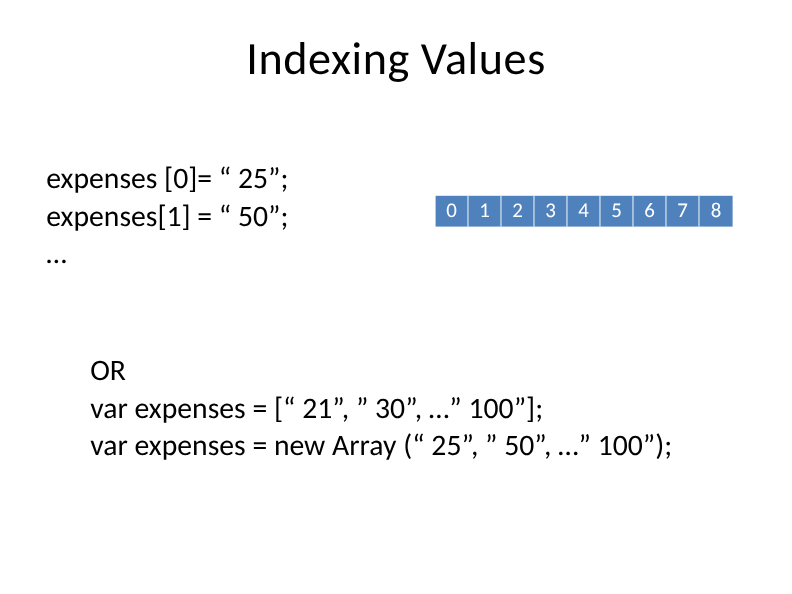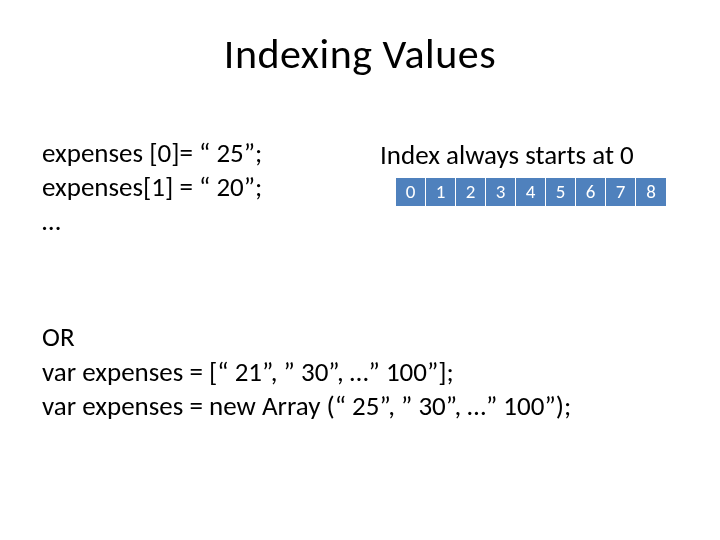--- a/index.html
+++ b/index.html
@@ -24,21 +24,21 @@
     left: 0;
     width: 100%;
     text-align: center;
     font-size: 42px;
     font-weight: 400;
     letter-spacing: 0.5px;
   }
   .body-left {
     position: absolute;
     left: 42px;
-    top: 136px;
+    top: 146px;
     font-size: 27px;
     line-height: 1.25;
   }
   .body-left div { white-space: pre; }
   .caption {
     position: absolute;
     left: 380px;
     top: 138px;
     font-size: 27px;
   }
@@ -60,48 +60,47 @@
     box-sizing: border-box;
   }
   .cell:last-child { border-right: none; }
   .body-bottom {
     position: absolute;
     left: 42px;
     top: 320px;
     font-size: 27px;
     line-height: 1.28;
   }
-  .body-bottom div { white-space: pre; }
+  .body-bottom div { white-space: pre; margin-left: 40px; }
 </style>
 </head>
 <body>
 
 <div class="slide">
 
   <div class="title">Indexing Values</div>
 
   <div class="body-left">
     <div>expenses [0]= “ 25”;</div>
-    <div>expenses[1] = “ 20”;</div>
+    <div>expenses[1] = “ 50”;</div>
     <div>…</div>
   </div>
 
-  <div class="caption">Index always starts at 0</div>
 
   <div class="array">
     <div class="cell">0</div>
     <div class="cell">1</div>
     <div class="cell">2</div>
     <div class="cell">3</div>
     <div class="cell">4</div>
     <div class="cell">5</div>
     <div class="cell">6</div>
     <div class="cell">7</div>
     <div class="cell">8</div>
   </div>
 
   <div class="body-bottom">
     <div>OR</div>
     <div>var expenses = [“ 21”, ” 30”, …” 100”];</div>
-    <div>var expenses = new Array (“ 25”, ” 30”, …” 100”);</div>
+    <div>var expenses = new Array (“ 25”, ” 50”, …” 100”);</div>
   </div>
 
 </div>
 
 </body></html>

